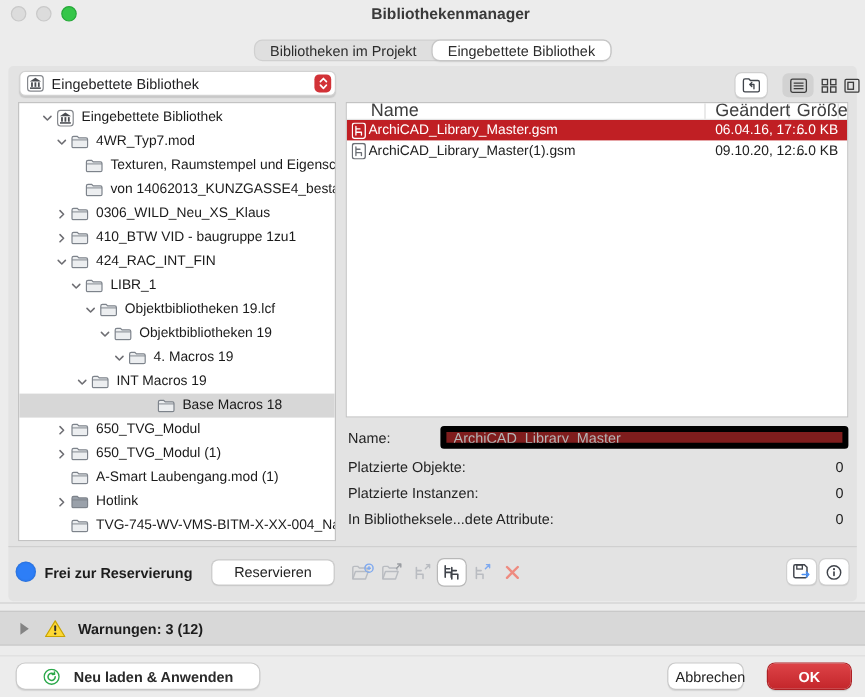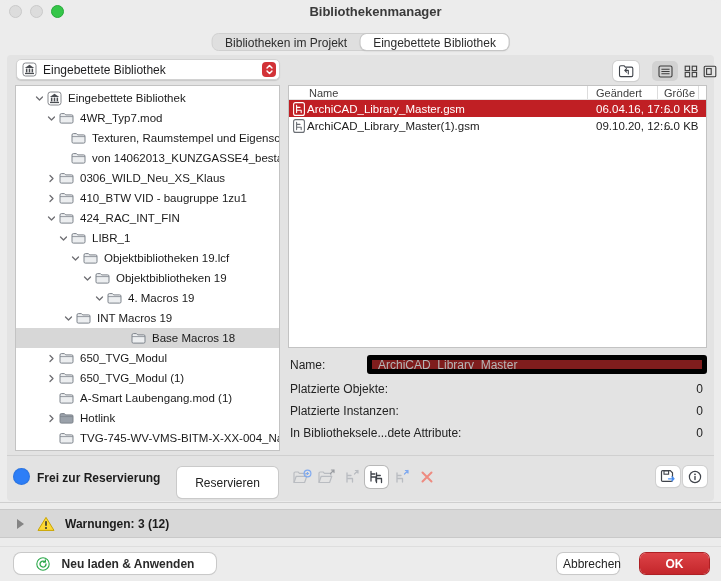--- a/index.html
+++ b/index.html
@@ -38,21 +38,21 @@
   .chev{width:15px;min-width:15px;display:flex;justify-content:center;align-items:center;}
   .tree-ic{margin-right:6px;display:flex;align-items:center;}
   
   .tool-btn{position:absolute;display:flex;align-items:center;justify-content:center;cursor:default;}
   .white-btn{background:#fff;border-radius:5px;box-shadow:0 0 0 1px #d0d0d0,0 1px 1px rgba(0,0,0,.12);}
   .seg-active{background:#d2d2d2;border-radius:5px;}
   
   .filelist{position:absolute;left:288px;top:85px;width:419px;height:263px;background:#fff;
     border:1px solid #c3c3c3;overflow:hidden;}
   .fl-header{display:flex;height:14px;align-items:center;border-bottom:1px solid #e4e4e4;
-    font-size:11px;color:#3e3e3e;}
+    font-size:15px;color:#3e3e3e;}
   .fh{height:100%;display:flex;align-items:center;border-right:1px solid #dcdcdc;}
   .fh.name{width:299px;padding-left:20px;}
   .fh.mod{width:70px;padding-left:8px;}
   .fh.size{width:41px;padding-left:6px;}
   .file-row{display:flex;align-items:center;height:17px;font-size:11.5px;color:#202020;}
   .file-row .fc-ic{width:18px;min-width:18px;padding-left:4px;display:flex;align-items:center;color:#6b6f75;}
   .file-row .fc-name{width:281px;min-width:281px;white-space:nowrap;overflow:hidden;}
   .file-row .fc-mod{width:70px;min-width:70px;padding-left:8px;white-space:nowrap;}
   .file-row .fc-size{padding-left:6px;white-space:nowrap;}
   .file-row.selected{background:#c01f24;color:#ffffff;}
@@ -61,21 +61,21 @@
   .lbl{position:absolute;font-size:12px;color:#232323;}
   .name-input{position:absolute;left:367px;top:355px;width:340px;height:19px;background:#7f1d1d;
     border:5px solid #000000;border-radius:3px;font-family:"Liberation Sans",sans-serif;
     font-size:12px;color:#b5b5b5;padding:0 6px;}
   .info-rows{position:absolute;left:290px;top:382px;width:413px;}
   .info-row{display:flex;justify-content:space-between;height:22px;font-size:12px;color:#232323;}
   
   .blue-dot{position:absolute;left:13px;top:468px;width:17px;height:17px;border-radius:50%;
     background:#2d7ef7;box-shadow:inset 0 0 2px rgba(0,0,0,.25);}
   .ts-label{position:absolute;left:37px;top:471px;font-size:12px;font-weight:bold;color:#1c1c1c;}
-  .reserve-btn{position:absolute;left:177px;top:467px;width:101px;height:31px;background:#fff;
+  .reserve-btn{position:absolute;left:177px;top:467px;width:101px;height:20px;background:#fff;
     border:none;border-radius:5px;box-shadow:0 0 0 1px #cacaca,0 1px 1px rgba(0,0,0,.12);
     font-family:"Liberation Sans",sans-serif;font-size:12px;color:#232323;}
   .lib-toolbar{position:absolute;left:290px;top:466px;display:flex;gap:2px;}
   .lt-btn{width:23px;height:22px;display:flex;align-items:center;justify-content:center;border-radius:5px;}
   .lt-btn.pressed{background:#fff;box-shadow:0 0 0 1px #b8b8b8;}
   
   .warnings{position:absolute;left:0;right:0;top:509px;height:29px;background:#d8d8d8;
     border-top:1px solid #c9c9c9;border-bottom:1px solid #c9c9c9;display:flex;align-items:center;}
   .disclosure{width:0;height:0;border-left:7px solid #848484;border-top:5px solid transparent;
     border-bottom:5px solid transparent;margin-left:17px;}

